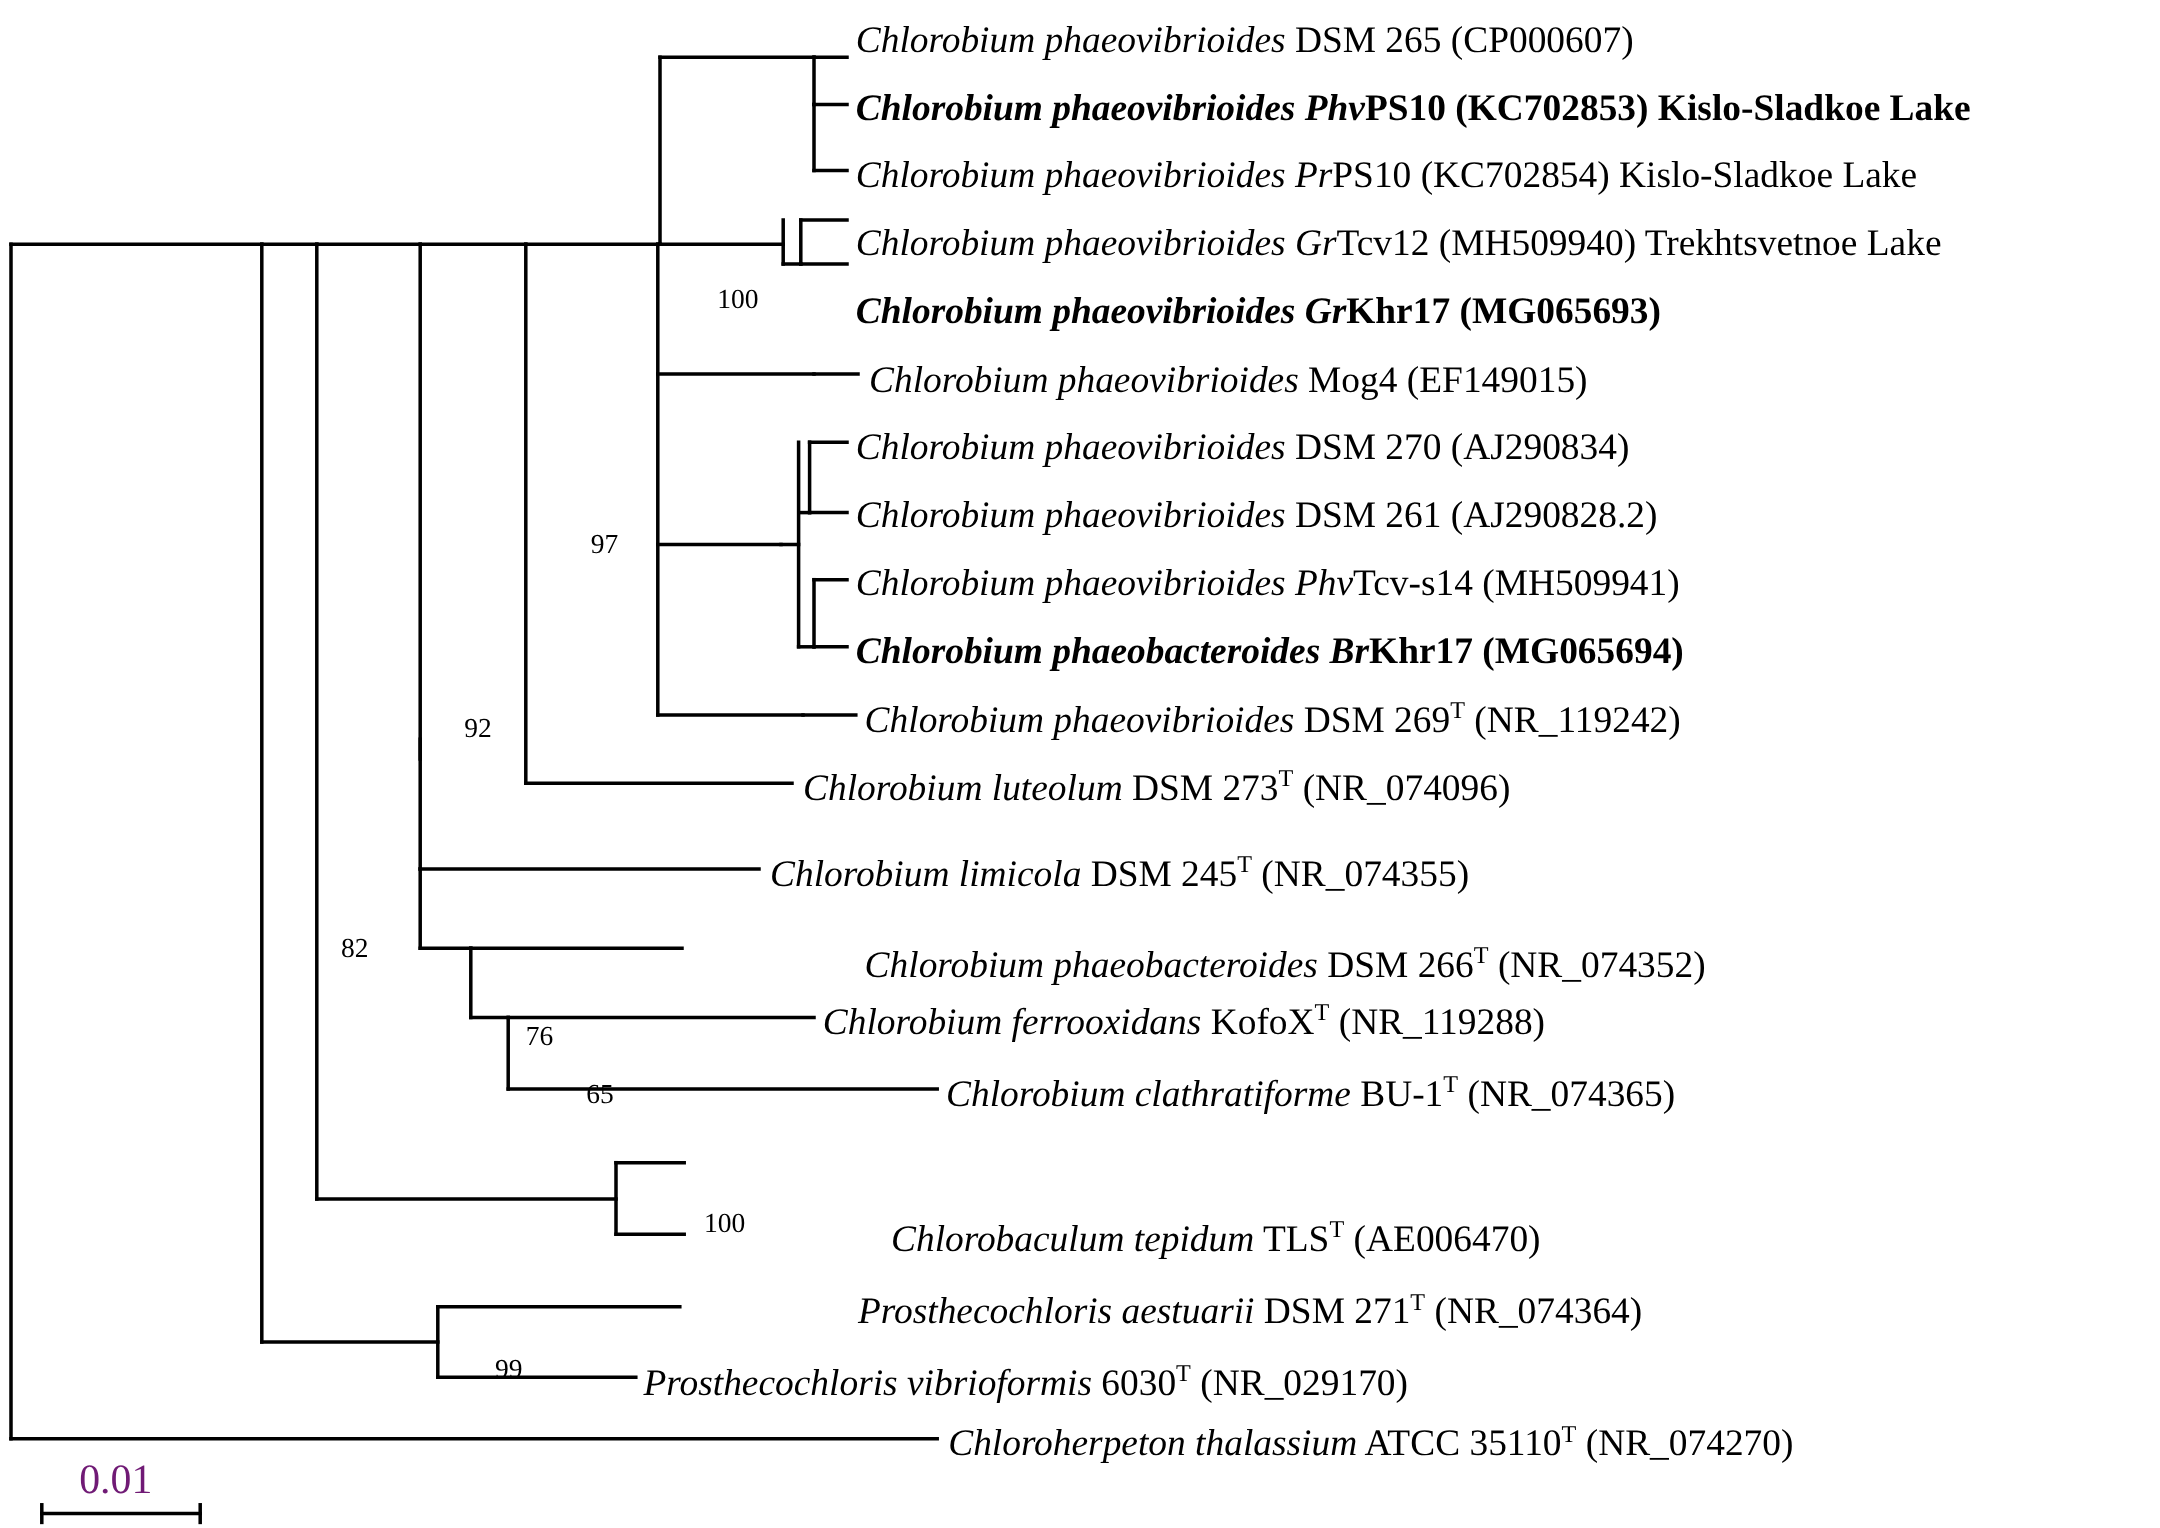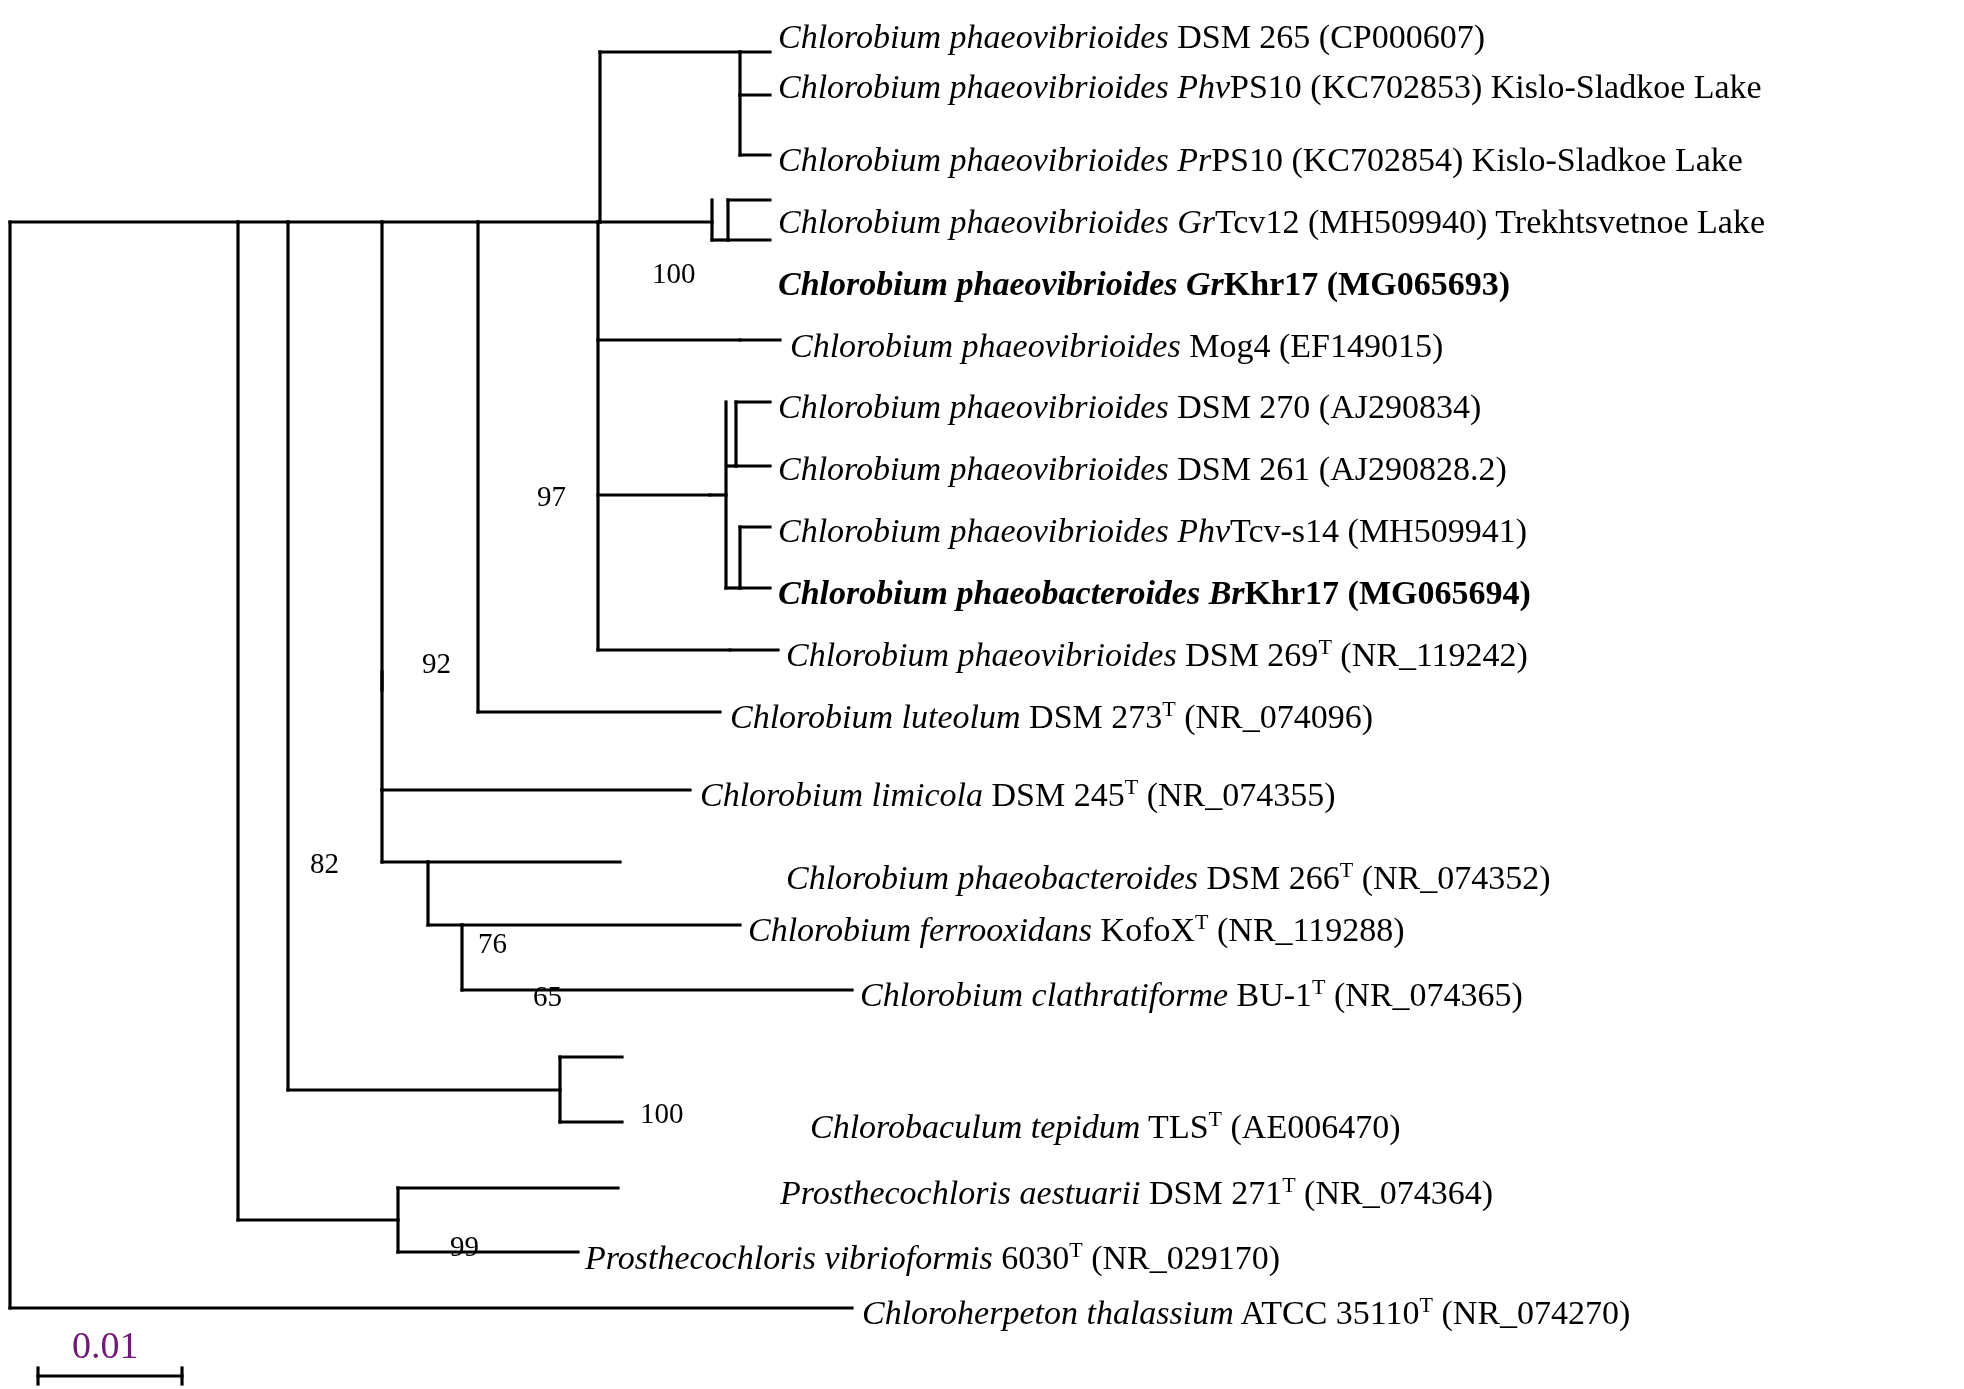--- a/index.html
+++ b/index.html
@@ -42,21 +42,21 @@
     font-weight: bold;
   }
   .taxon-label sup {
     font-size: 22px;
     vertical-align: super;
     line-height: 0;
   }
   .support-label {
     position: absolute;
     font-family: "Liberation Serif", serif;
-    font-size: 29px;
+    font-size: 25px;
     line-height: 36px;
     color: #000000;
     white-space: nowrap;
   }
   .scale-label {
     position: absolute;
     font-family: "Liberation Serif", serif;
     font-size: 38px;
     line-height: 38px;
     color: #701a75;
@@ -148,21 +148,21 @@
       <path d="M 10 222 L 10 1308"></path>
       <path d="M 10 1308 L 852 1308"></path>
 
       <path d="M 38 1368 L 38 1384"></path>
       <path d="M 38 1376 L 182 1376"></path>
       <path d="M 182 1368 L 182 1384"></path>
     </g>
   </svg>
 
   <div class="taxon-label" style="left:778px; top:20px;"><span class="it">Chlorobium phaeovibrioides</span> DSM 265 (CP000607)</div>
-  <div class="taxon-label" style="left:778px; top:70px;"><span class="it">Chlorobium phaeovibrioides Phv</span>PS10 (KC702853) Kislo-Sladkoe Lake</div>
+  <div class="taxon-label" style="left:778px; top:82px;font-weight:bold;"><span class="it">Chlorobium phaeovibrioides Phv</span>PS10 (KC702853) Kislo-Sladkoe Lake</div>
   <div class="taxon-label" style="left:778px; top:143px;"><span class="it">Chlorobium phaeovibrioides Pr</span>PS10 (KC702854) Kislo-Sladkoe Lake</div>
   <div class="taxon-label" style="left:778px; top:205px;"><span class="it">Chlorobium phaeovibrioides Gr</span>Tcv12 (MH509940) Trekhtsvetnoe Lake</div>
   <div class="taxon-label" style="left:778px; top:267px;"><span class="bi">Chlorobium phaeovibrioides Gr</span><span class="bold">Khr17 (MG065693)</span></div>
   <div class="taxon-label" style="left:790px; top:329px;"><span class="it">Chlorobium phaeovibrioides</span> Mog4 (EF149015)</div>
   <div class="taxon-label" style="left:778px; top:390px;"><span class="it">Chlorobium phaeovibrioides</span> DSM 270 (AJ290834)</div>
   <div class="taxon-label" style="left:778px; top:452px;"><span class="it">Chlorobium phaeovibrioides</span> DSM 261 (AJ290828.2)</div>
   <div class="taxon-label" style="left:778px; top:514px;"><span class="it">Chlorobium phaeovibrioides Phv</span>Tcv-s14 (MH509941)</div>
   <div class="taxon-label" style="left:778px; top:576px;"><span class="bi">Chlorobium phaeobacteroides Br</span><span class="bold">Khr17 (MG065694)</span></div>
   <div class="taxon-label" style="left:786px; top:638px;"><span class="it">Chlorobium phaeovibrioides</span> DSM 269<sup>T</sup> (NR_119242)</div>
   <div class="taxon-label" style="left:730px; top:700px;"><span class="it">Chlorobium luteolum</span> DSM 273<sup>T</sup> (NR_074096)</div>

